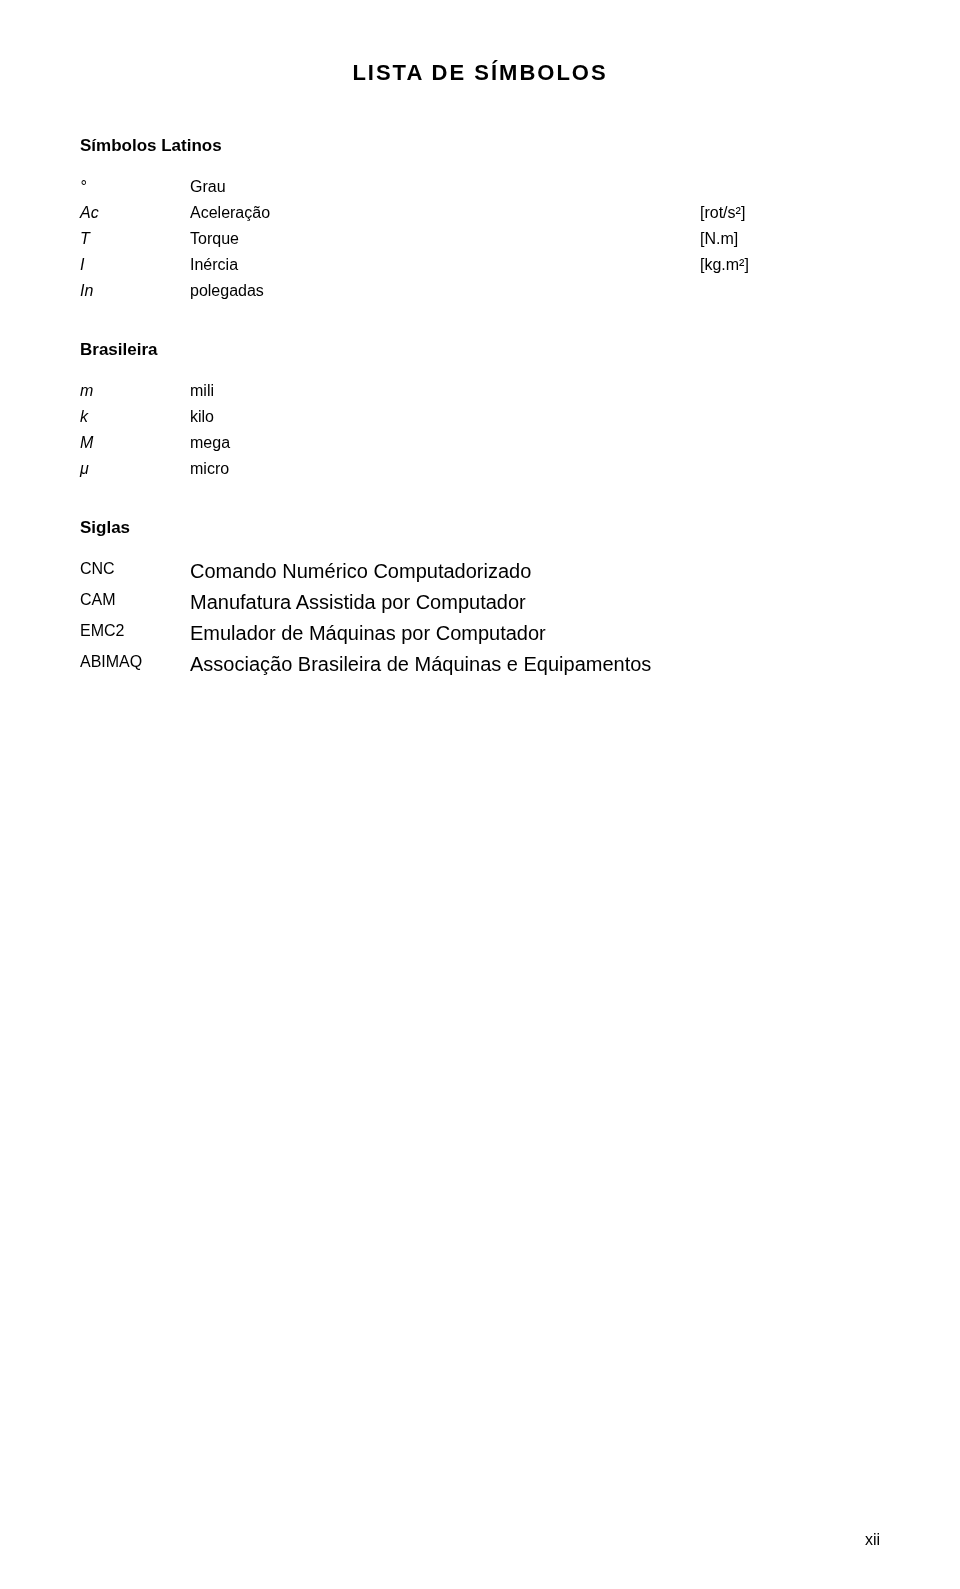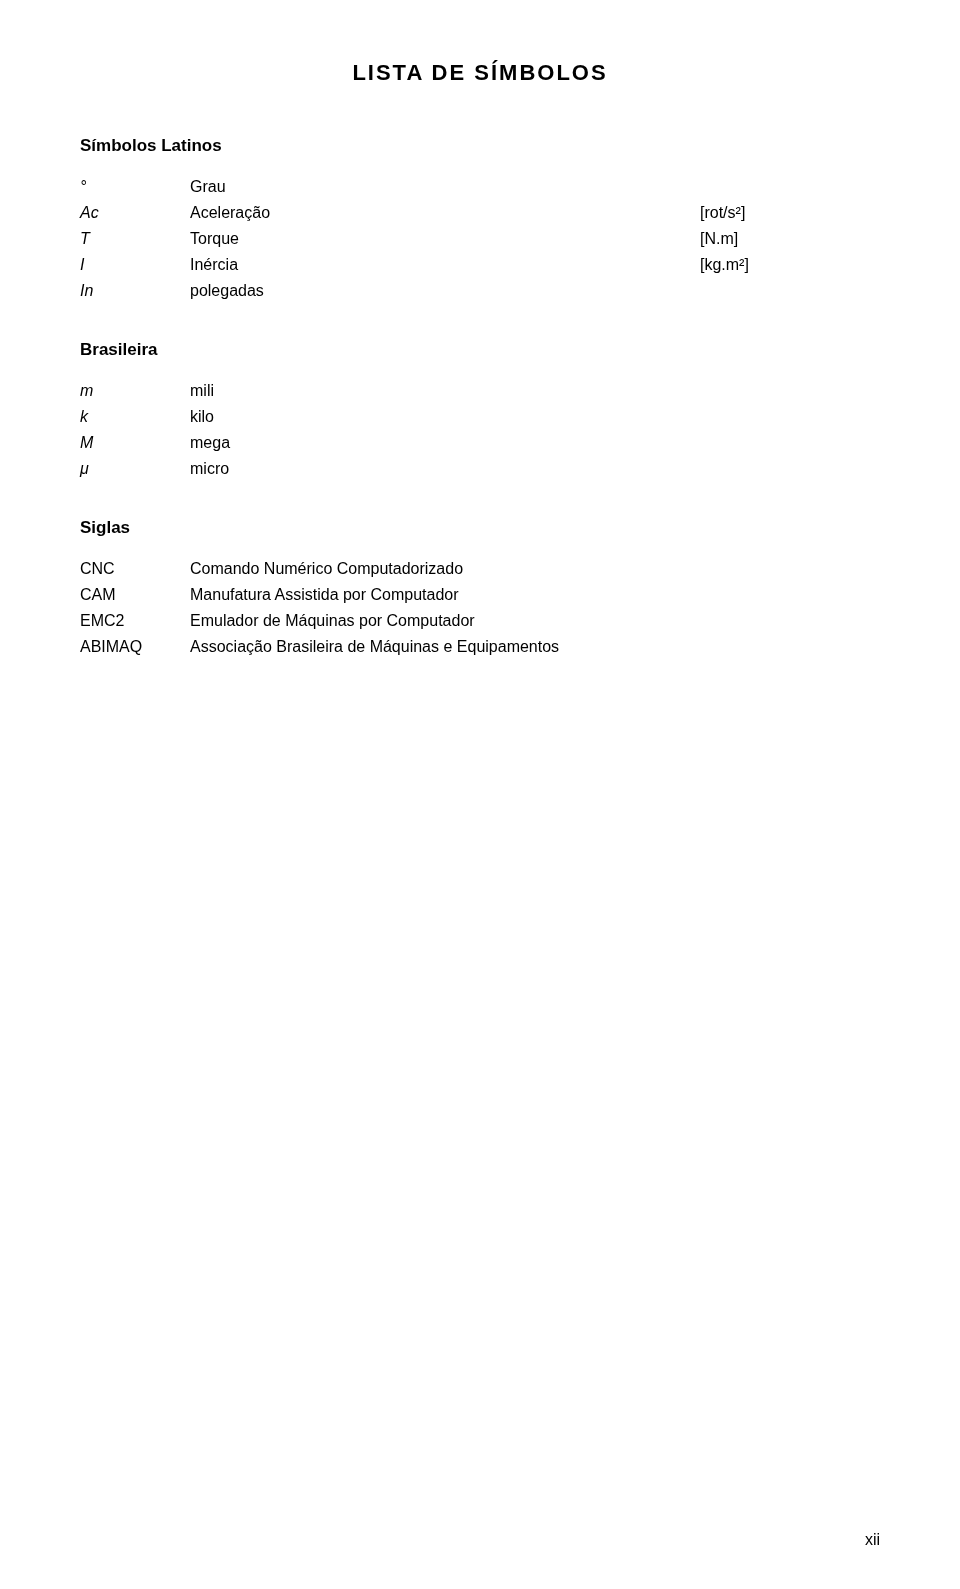--- a/index.html
+++ b/index.html
@@ -79,21 +79,21 @@
       vertical-align: top;
     }
 
     .col-sigla {
       width: 110px;
       font-size: 16px;
       font-weight: normal;
     }
 
     .col-sigla-desc {
-      font-size: 16px;
+      font-size: 20px;
     }
 
     .page-number {
       position: absolute;
       bottom: 40px;
       right: 80px;
       font-size: 16px;
     }
   </style>
 </head>

